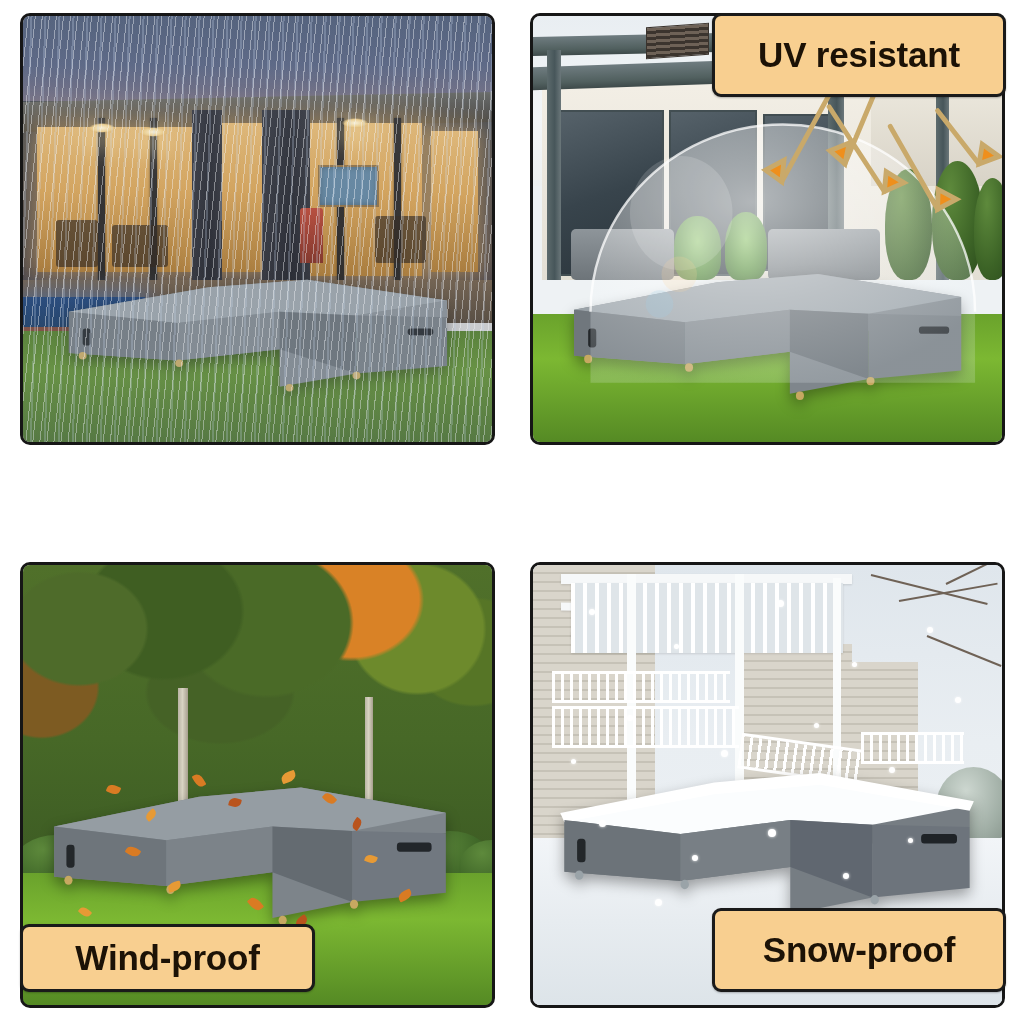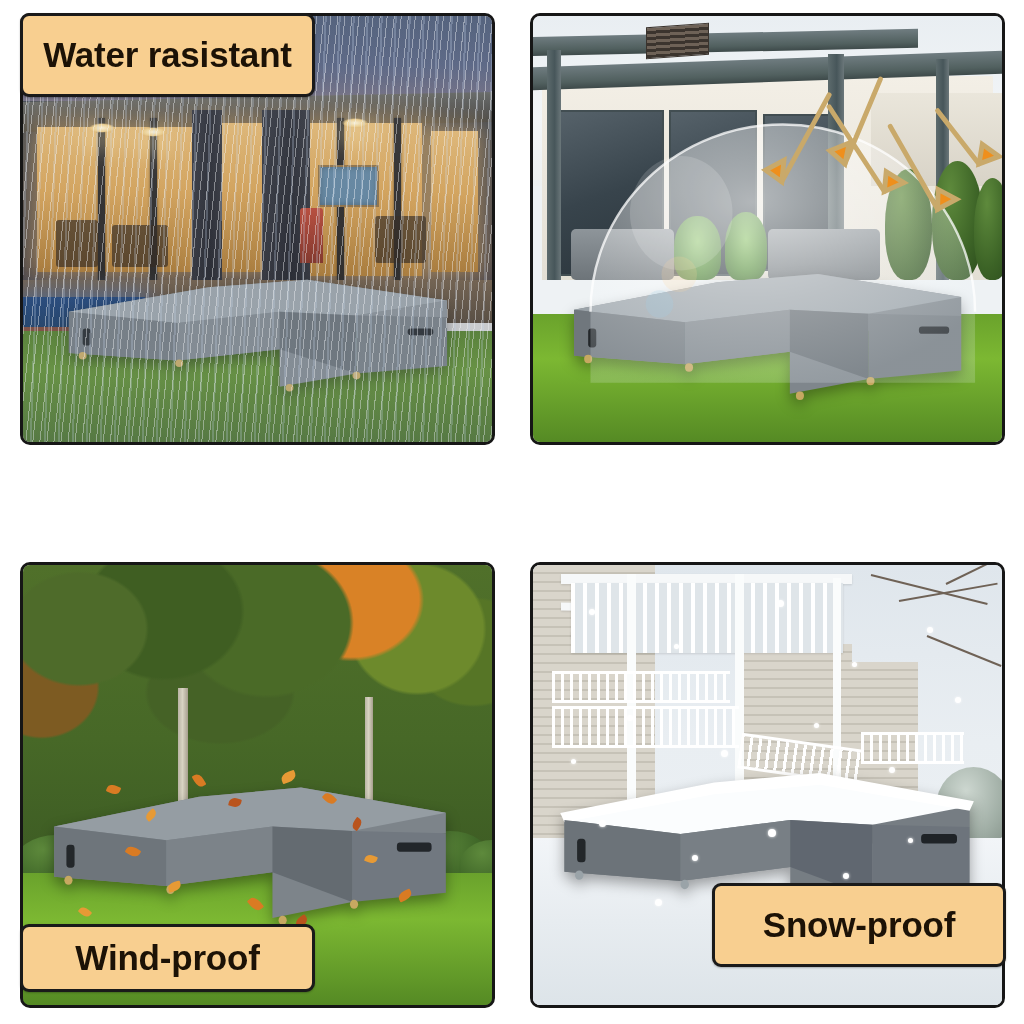--- a/index.html
+++ b/index.html
@@ -338,23 +338,20 @@
           <circle cx="232" cy="133" r="4" fill="#c7a861"></circle>
           <circle cx="300" cy="120" r="4" fill="#c7a861"></circle>
         </svg>
       </div>
 
       <div class="rain-layer"></div>
       <div class="rain-mist"></div>
     </div>
   </div>
 
-  <div class="badge" style="left:20px; top:13px; width:295px; height:84px;">
-    <span>Water rasistant</span>
-  </div>
 
   <div class="panel" id="panel-uv" style="left:530px; top:13px; width:475px; height:432px; background:#eef2f4;">
     <div class="panel-scene">
       <div class="uv-sky"></div>
 
       <div class="modern-house" style="left:2%; top:14%; width:96%; height:48%;"></div>
       <div class="modern-house" style="left:72%; top:18%; width:28%; height:22%; background:linear-gradient(180deg,#eae6db,#d8d3c7);"></div>
 
       <div class="glass-dark" style="left:5%; top:22%; width:22%; height:38%;"></div>
       <div class="glass-dark" style="left:29%; top:22%; width:18%; height:38%;"></div>
@@ -420,20 +417,23 @@
           <polygon points="356,178 347,160 368,160" transform="rotate(32 356 178)"></polygon>
           <line x1="362" y1="112" x2="410" y2="196"></line>
           <polygon points="410,196 401,178 422,178" transform="rotate(28 410 196)"></polygon>
           <line x1="410" y1="96" x2="452" y2="150"></line>
           <polygon points="452,150 443,132 464,132" transform="rotate(36 452 150)"></polygon>
         </g>
       </svg>
     </div>
   </div>
 
+  <div class="badge" style="left:712px; top:13px; width:294px; height:84px;">
+    <span>UV resistant</span>
+  </div>
 
 
   <div class="panel" id="panel-wind" style="left:20px; top:562px; width:475px; height:446px; background:#47682a;">
     <div class="panel-scene">
       <div class="autumn-sky"></div>
       <div class="autumn-canopy"></div>
 
       <div class="birch-trunk" style="left:33%; top:28%; width:10px; height:34%;"></div>
       <div class="birch-trunk" style="left:73%; top:30%; width:8px; height:30%;"></div>
 
@@ -551,17 +551,17 @@
       <div class="snowflake" style="left:50%; top:60%; width:8px; height:8px;"></div>
       <div class="snowflake" style="left:66%; top:70%; width:6px; height:6px;"></div>
       <div class="snowflake" style="left:26%; top:76%; width:7px; height:7px;"></div>
       <div class="snowflake" style="left:46%; top:82%; width:6px; height:6px;"></div>
       <div class="snowflake" style="left:80%; top:62%; width:5px; height:5px;"></div>
       <div class="snowflake" style="left:8%; top:44%; width:5px; height:5px;"></div>
       <div class="snowflake" style="left:90%; top:30%; width:6px; height:6px;"></div>
     </div>
   </div>
 
-  <div class="badge" style="left:712px; top:883px; width:294px; height:84px;">
+  <div class="badge" style="left:712px; top:908px; width:294px; height:84px;">
     <span>Snow-proof</span>
   </div>
 
 </div>
 
 </body></html>

